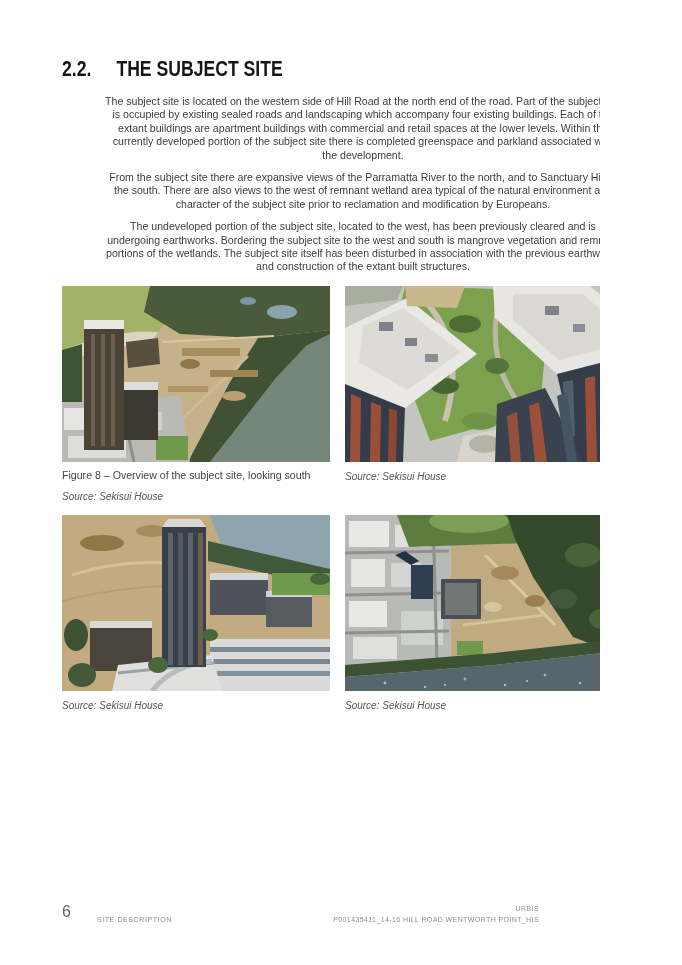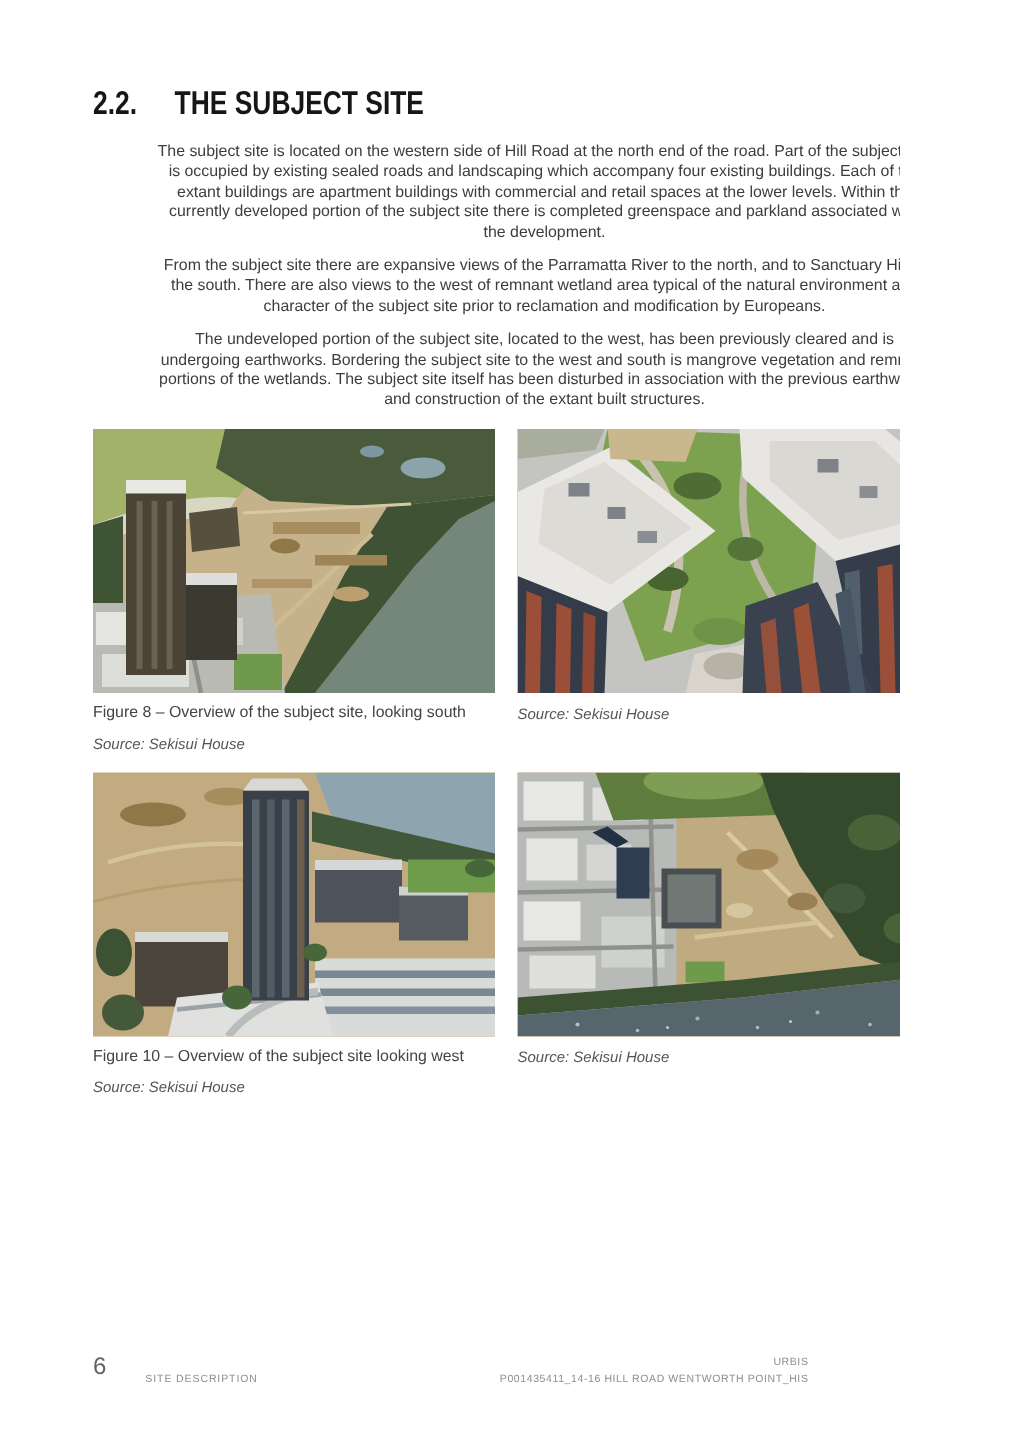--- a/index.html
+++ b/index.html
@@ -229,21 +229,20 @@
             <rect x="100" y="12" width="44" height="140" fill="#3a4048"></rect>
             <polygon points="100,12 144,12 138,4 106,4" fill="#d8d9d6"></polygon>
             <rect x="106" y="18" width="5" height="132" fill="#5b6570"></rect>
             <rect x="116" y="18" width="5" height="132" fill="#525c66"></rect>
             <rect x="126" y="18" width="5" height="132" fill="#5b6570"></rect>
             <rect x="136" y="18" width="5" height="132" fill="#6b5f4e"></rect>
             <ellipse cx="96" cy="150" rx="10" ry="8" fill="#47663a"></ellipse>
             <ellipse cx="148" cy="120" rx="8" ry="6" fill="#47663a"></ellipse>
           </svg>
         </div>
-        <div class="figcaption">Figure 10 – Overview of the subject site looking west</div>
         <div class="figsource">Source: Sekisui House</div>
       </div>
 
       <div class="figure">
         <div class="photo">
           <svg viewBox="0 0 275 176" preserveAspectRatio="none">
             <rect width="275" height="176" fill="#c0aa80"></rect>
             <rect x="0" y="0" width="106" height="176" fill="#b7bab6"></rect>
             <rect x="4" y="6" width="40" height="26" fill="#e8e9e7"></rect>
             <rect x="50" y="10" width="34" height="22" fill="#dfe0dd"></rect>

